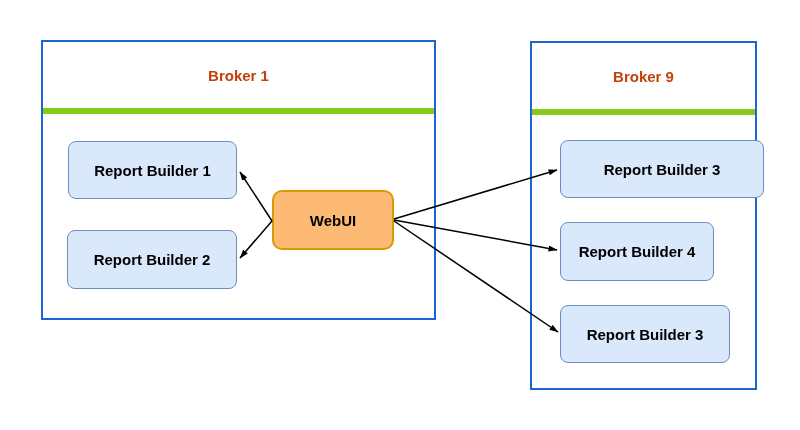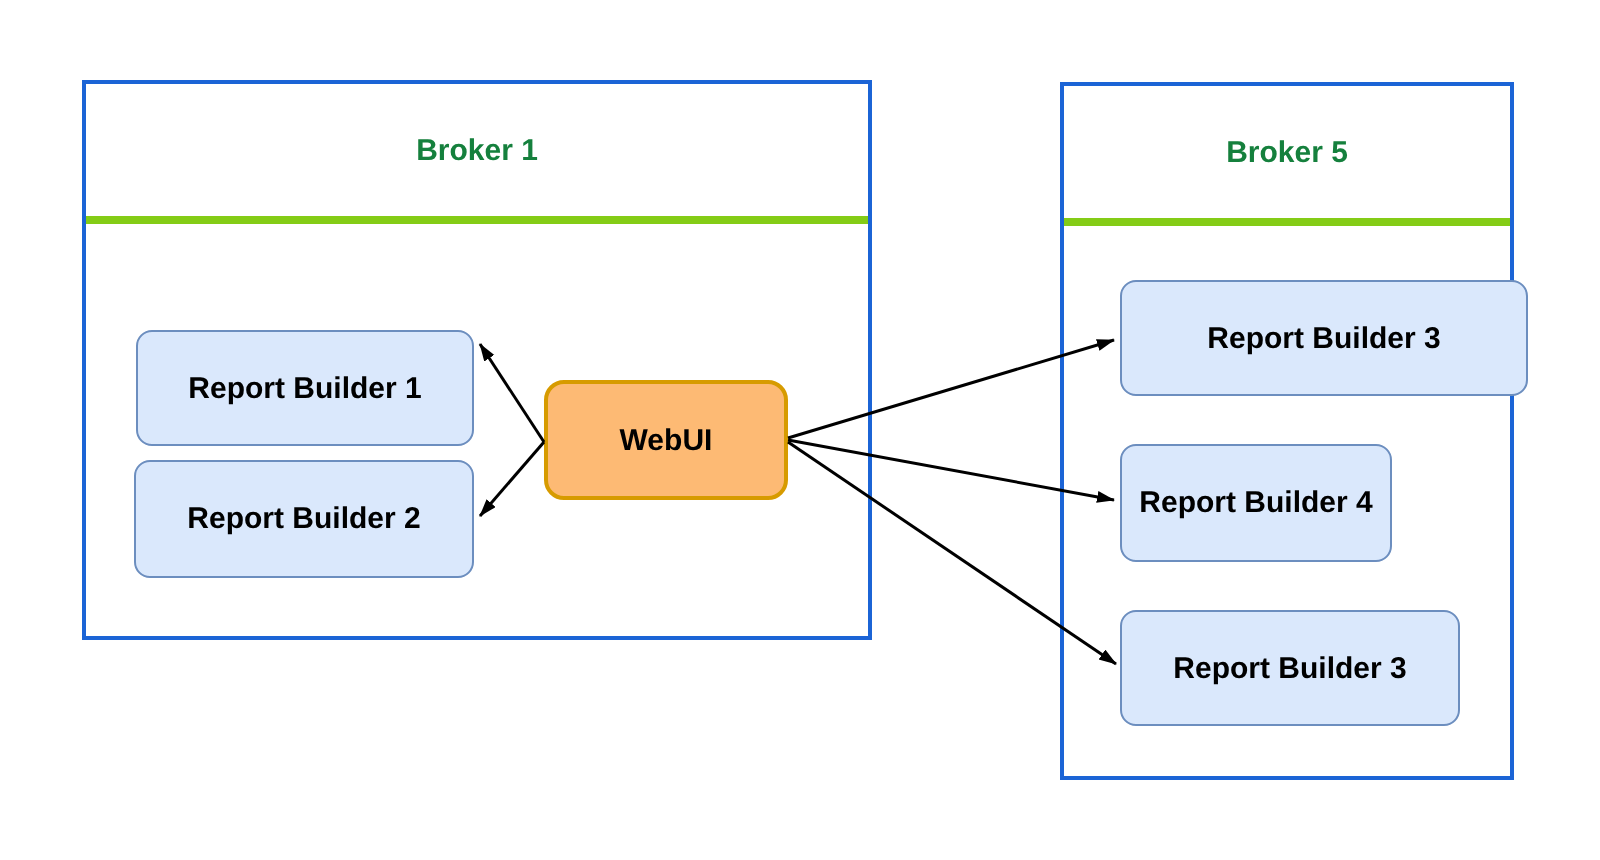--- a/index.html
+++ b/index.html
@@ -18,45 +18,45 @@
   .container-box {
     position: absolute;
     background: #ffffff;
     border: 2px solid #1b64d6;
     box-sizing: border-box;
   }
   #broker1 { left: 41px; top: 40px; width: 395px; height: 280px; }
   #broker2 { left: 530px; top: 41px; width: 227px; height: 349px; }
   .container-header {
     height: 66px;
-    border-bottom: 4px solid #84cc16;
+    border-bottom: 6px solid #84cc16;
     display: flex;
     align-items: center;
     justify-content: center;
     font-weight: bold;
     font-size: 15px;
-    color: #15803d;
+    color: #c2410c;
   }
   .node {
     position: absolute;
     background: #dae8fc;
     border: 1px solid #6c8ebf;
     border-radius: 8px;
     box-sizing: border-box;
     display: flex;
     align-items: center;
     justify-content: center;
     font-weight: bold;
     font-size: 15px;
     color: #000000;
   }
-  #rb1 { left: 68px;  top: 141px; width: 169px; height: 58px; margin-top: 24px; }
+  #rb1 { left: 68px;  top: 141px; width: 169px; height: 58px; }
   #rb2 { left: 67px;  top: 230px; width: 170px; height: 59px; }
   #rb3 { left: 560px; top: 140px; width: 204px; height: 58px; }
-  #rb4 { left: 560px; top: 222px; width: 136px; height: 59px; }
+  #rb4 { left: 560px; top: 222px; width: 154px; height: 59px; }
   #rb5 { left: 560px; top: 305px; width: 170px; height: 58px; }
   #webui {
     left: 272px; top: 190px; width: 122px; height: 60px;
     background: #fdba74;
     border: 2px solid #d79b00;
     border-radius: 10px;
   }
   #edges-svg {
     position: absolute;
     left: 0; top: 0;
@@ -75,21 +75,21 @@
 <div id="canvas">
 
   <div id="broker1" class="container-box">
     <div class="container-header">
       <span>Broker 1</span>
     </div>
   </div>
 
   <div id="broker2" class="container-box">
     <div class="container-header">
-      <span>Broker 5</span>
+      <span>Broker 9</span>
     </div>
   </div>
 
   <div id="rb1" class="node">
     <span>Report Builder 1</span>
   </div>
   <div id="rb2" class="node">
     <span>Report Builder 2</span>
   </div>
 

